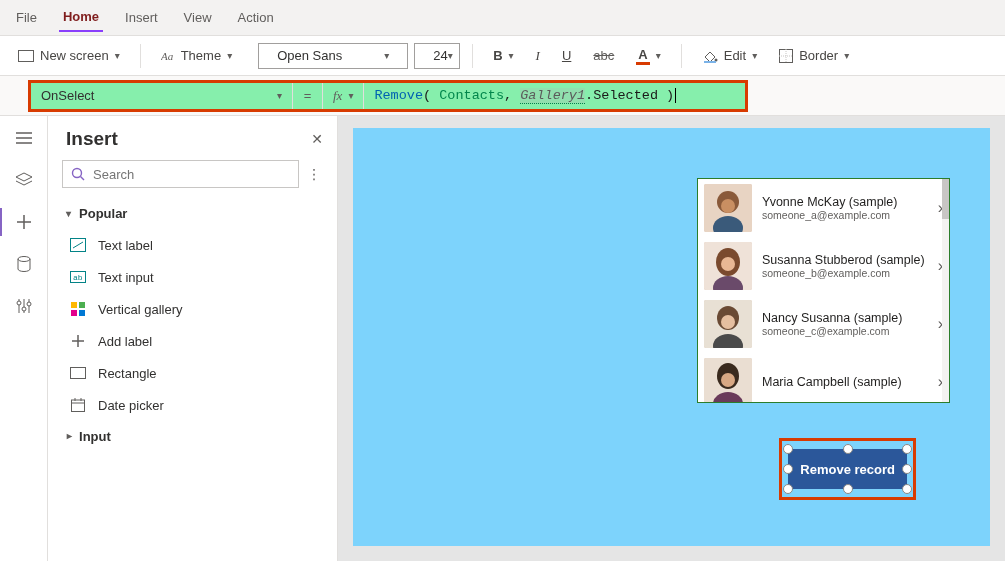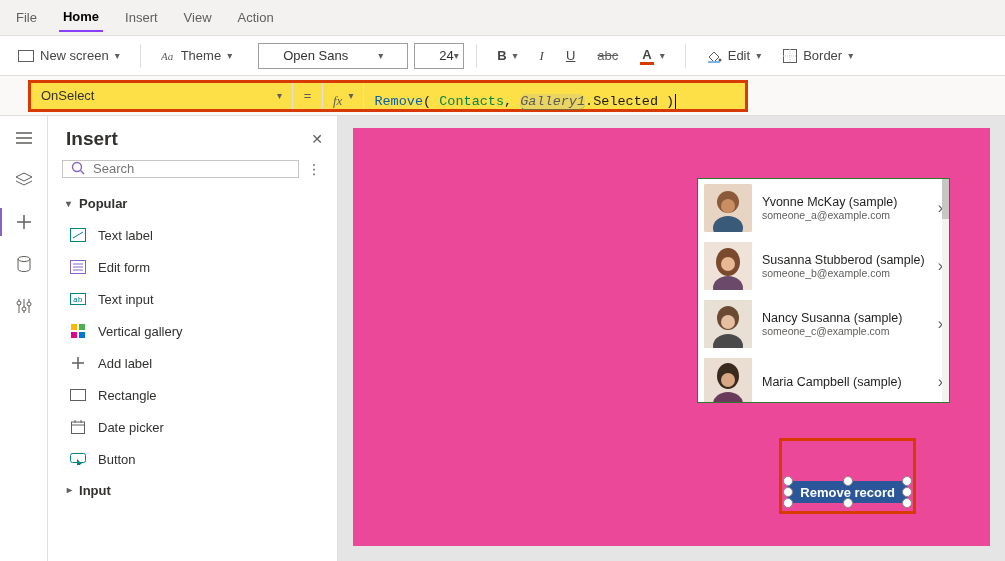--- a/index.html
+++ b/index.html
@@ -1,82 +1,82 @@
 <!DOCTYPE html>
 <html><head>
 <meta charset="utf-8">
 <style>
 * { box-sizing: border-box; margin: 0; padding: 0; }
 body { font-family: "Segoe UI", Arial, sans-serif; font-size: 13px; color: #323130; background: #fff; width: 1005px; height: 561px; overflow: hidden; }
 
 
 .menubar { display: flex; align-items: center; height: 36px; padding: 0 12px; background: #f3f2f1; border-bottom: 1px solid #e1dfdd; gap: 18px; }
 .menubar .tab { padding: 6px 4px; cursor: pointer; color: #605e5c; }
-.menubar .tab.active { font-weight: 600; color: #000000; border-bottom: 2px solid #8a3ffc; }
+.menubar .tab.active { font-weight: 600; color: #7f1d1d; border-bottom: 2px solid #8a3ffc; }
 
 
 .ribbon { display: flex; align-items: center; height: 40px; padding: 0 10px; background: #fff; border-bottom: 1px solid #e1dfdd; gap: 6px; }
 .rbtn { display: flex; align-items: center; gap: 6px; padding: 4px 8px; border-radius: 2px; cursor: pointer; color: #484644; }
 .sep { width: 1px; height: 24px; background: #e1dfdd; margin: 0 6px; }
-.seltext, .selnum { border: 1px solid #a19f9d; background: #fff; display: flex; align-items: center; justify-content: space-between; padding: 0 24px; height: 26px; }
+.seltext, .selnum { border: 1px solid #a19f9d; background: #fff; display: flex; align-items: center; justify-content: space-between; padding: 0 18px; height: 26px; }
 .seltext { width: 150px; }
 .selnum { width: 46px; }
 .ico { display: inline-flex; align-items: center; justify-content: center; font-style: italic; }
 .chev { font-size: 10px; color: #605e5c; }
 
 
 .fbwrap { display: flex; align-items: center; height: 40px; padding: 4px 6px 4px 28px; background: #faf9f8; border-bottom: 1px solid #e1dfdd; }
-.fbox { display: flex; align-items: flex-end; border: 3px solid #d83b01; height: 32px; background: #fde047; width: 720px; }
+.fbox { display: flex; align-items: center; border: 3px solid #d83b01; height: 32px; background: #86efac; width: 720px; }
 .propdd { display: flex; align-items: center; justify-content: space-between; width: 262px; height: 100%; border-right: 1px solid #e1dfdd; padding: 0 10px; font-size: 13px; }
 .eq { width: 30px; text-align: center; color: #605e5c; border-right: 1px solid #e1dfdd; height: 100%; display: flex; align-items: center; justify-content: center; }
 .fx { font-style: italic; font-family: Georgia, serif; color: #605e5c; padding: 0 6px 0 10px; }
 .fxchev { color: #605e5c; font-size: 10px; border-right: 1px solid #e1dfdd; padding-right: 10px; height: 100%; display: flex; align-items: center; }
 .formula { padding-left: 10px; font-family: "Courier New", monospace; font-size: 13.5px; white-space: pre; }
 .tk-fn { color: #0062b1; }
 .tk-ds { color: #02864b; }
-.tk-ctrl { color: #5b5b5b; font-style: italic; background: rgba(180,180,180,.25); border-bottom: 1px dotted #02864b; border-radius: 6px; }
+.tk-ctrl { color: #5b5b5b; font-style: italic; background: rgba(180,180,180,.25); border-bottom: 1px dotted #02864b; }
 .tk-txt { color: #1b1a19; }
 
 
 .main { display: flex; height: calc(561px - 36px - 40px - 40px); }
 .rail { width: 48px; border-right: 1px solid #e1dfdd; display: flex; flex-direction: column; align-items: center; padding-top: 12px; gap: 22px; color: #605e5c; }
 .rail .ritem { width: 20px; height: 20px; display: flex; align-items: center; justify-content: center; cursor: pointer; }
 .rail .ritem.active { position: relative; }
 .rail .ritem.active::before { content: ""; position: absolute; left: -15px; top: -4px; bottom: -4px; width: 3px; background: #8664c4; }
 
 
 .panel { width: 290px; border-right: 1px solid #e1dfdd; background: #fff; display: flex; flex-direction: column; }
 .phead { display: flex; align-items: center; justify-content: space-between; padding: 12px 14px 10px 18px; }
 .phead h2 { font-size: 19px; font-weight: 600; }
 .close-x { color: #605e5c; cursor: pointer; font-size: 14px; }
 .srow { display: flex; gap: 8px; padding: 0 14px 10px 14px; align-items: center; }
-.sbox { flex: 1; border: 1px solid #c8c6c4; height: 18px; display: flex; align-items: flex-start; padding: 0 8px; gap: 8px; }
+.sbox { flex: 1; border: 1px solid #c8c6c4; height: 28px; display: flex; align-items: center; padding: 0 8px; gap: 8px; }
 .sbox input { border: none; outline: none; flex: 1; font-size: 13px; background: transparent; }
 .more { color: #605e5c; cursor: pointer; font-size: 14px; letter-spacing: 2px; }
 .plist { overflow-y: auto; flex: 1; }
 .grp { display: flex; align-items: center; gap: 8px; padding: 8px 18px; font-weight: 600; cursor: pointer; }
 .pitem { display: flex; align-items: center; gap: 12px; padding: 8px 18px 8px 22px; cursor: pointer; color: #323130; }
 .picon { width: 16px; height: 16px; display: flex; align-items: center; justify-content: center; font-family: Liberation Mono, monospace; }
 
 
 .canvas { flex: 1; background: #e5e5e5; position: relative; }
-.screenbg { position: absolute; left: 15px; top: 12px; right: 15px; bottom: 15px; background: #ec4899; }
+.screenbg { position: absolute; left: 15px; top: 12px; right: 15px; bottom: 15px; background: #7dd3fc; }
 .gallery { position: absolute; right: 40px; top: 50px; width: 253px; height: 225px; border: 1px solid #2b7d2b; background: #fff; overflow: hidden; }
 .gitem { display: flex; align-items: center; height: 58px; gap: 10px; padding: 4px 6px; position: relative; }
 .avatar { width: 48px; height: 48px; background: #e0c9b8; border-radius: 2px; display:flex; align-items:center; justify-content:center; overflow:hidden;}
 .avatar svg{width:48px;height:48px;}
 .gtxt { flex: 1; overflow: hidden; }
 .gname { font-size: 12.5px; color: #201f1e; }
 .gemail { font-size: 10.5px; color: #605e5c; }
 .garrow { position:absolute; right:6px; top:50%; transform:translateY(-50%); color: #605e5c; font-size: 16px;}
 .gscroll { position: absolute; right: 0; top: 0; bottom: 0; width: 7px; background: #f3f2f1; }
 .gscroll-thumb { width: 7px; height: 40px; background: #c8c6c4; }
 
 .btnwrap { position: absolute; right: 74px; top: 310px; border: 3px solid #d83b01; padding: 8px 6px; }
-.selbtn { position: relative; background: #2b579a; color: #fff; font-weight: 600; font-size: 13px; height: 22px; padding: 0 12px; display: flex; align-items: center; border-radius: 3px; margin-top: 32px; }
+.selbtn { position: relative; background: #2b579a; color: #fff; font-weight: 600; font-size: 13px; height: 40px; padding: 0 12px; display: flex; align-items: center; border-radius: 3px; }
 .handle { position: absolute; width: 10px; height: 10px; background: #fff; border: 1px solid #8a8886; border-radius: 50%; }
 .h-tl { top: -5px; left: -5px; } .h-tr { top: -5px; right: -5px; }
 .h-bl { bottom: -5px; left: -5px; } .h-br { bottom: -5px; right: -5px; }
 .h-tc { top: -5px; left: 50%; margin-left: -5px; } .h-bc { bottom: -5px; left: 50%; margin-left: -5px; }
 .h-ml { top: 50%; left: -5px; margin-top: -5px; } .h-mr { top: 50%; right: -5px; margin-top: -5px; }
 </style>
 </head>
 <body>
 
 <div class="menubar">
@@ -238,31 +238,20 @@
         <span class="picon">
             <svg width="16" height="14">
               <rect x="0.5" y="0.5" width="15" height="13" fill="none" stroke="#038387"></rect>
               <line x1="3" y1="10" x2="13" y2="4" stroke="#038387"></line>
             </svg>
           </span>
         <span>Text label</span>
       </div>
       <div class="pitem">
         <span class="picon">
-            <svg width="16" height="14">
-              <rect x="0.5" y="0.5" width="15" height="13" fill="none" stroke="#8664c4"></rect>
-              <line x1="3" y1="4" x2="13" y2="4" stroke="#8664c4"></line>
-              <line x1="3" y1="7" x2="13" y2="7" stroke="#8664c4"></line>
-              <line x1="3" y1="10" x2="13" y2="10" stroke="#8664c4"></line>
-            </svg>
-          </span>
-        <span>Edit form</span>
-      </div>
-      <div class="pitem">
-        <span class="picon">
             <svg width="16" height="12">
               <rect x="0.5" y="0.5" width="15" height="11" fill="none" stroke="#038387"></rect>
               <text x="3" y="9" font-size="8" fill="#038387">ab</text>
             </svg>
           </span>
         <span>Text input</span>
       </div>
       <div class="pitem">
         <span class="picon">
             <svg width="14" height="14">
@@ -294,29 +283,20 @@
       <div class="pitem">
         <span class="picon">
             <svg width="14" height="14">
               <rect x="0.5" y="2" width="13" height="11.5" fill="none" stroke="#605e5c"></rect>
               <line x1="0" y1="5" x2="14" y2="5" stroke="#605e5c"></line>
               <line x1="4" y1="0" x2="4" y2="3" stroke="#605e5c"></line>
               <line x1="10" y1="0" x2="10" y2="3" stroke="#605e5c"></line>
             </svg>
           </span>
         <span>Date picker</span>
-      </div>
-      <div class="pitem">
-        <span class="picon">
-            <svg width="16" height="12">
-              <rect x="0.5" y="0.5" width="15" height="9" rx="2" fill="none" stroke="#038387"></rect>
-              <path d="M7 6 L7 14 L9 12 L11 15 L12 14 L10 11 L12 11 Z" fill="#038387"></path>
-            </svg>
-          </span>
-        <span>Button</span>
       </div>
       <div class="grp">
         <span class="chev" style="transform:rotate(-90deg)">▾</span>
         <span>Input</span>
       </div>
     </div>
   </div>
 
   <div class="canvas">
     <div class="screenbg">

